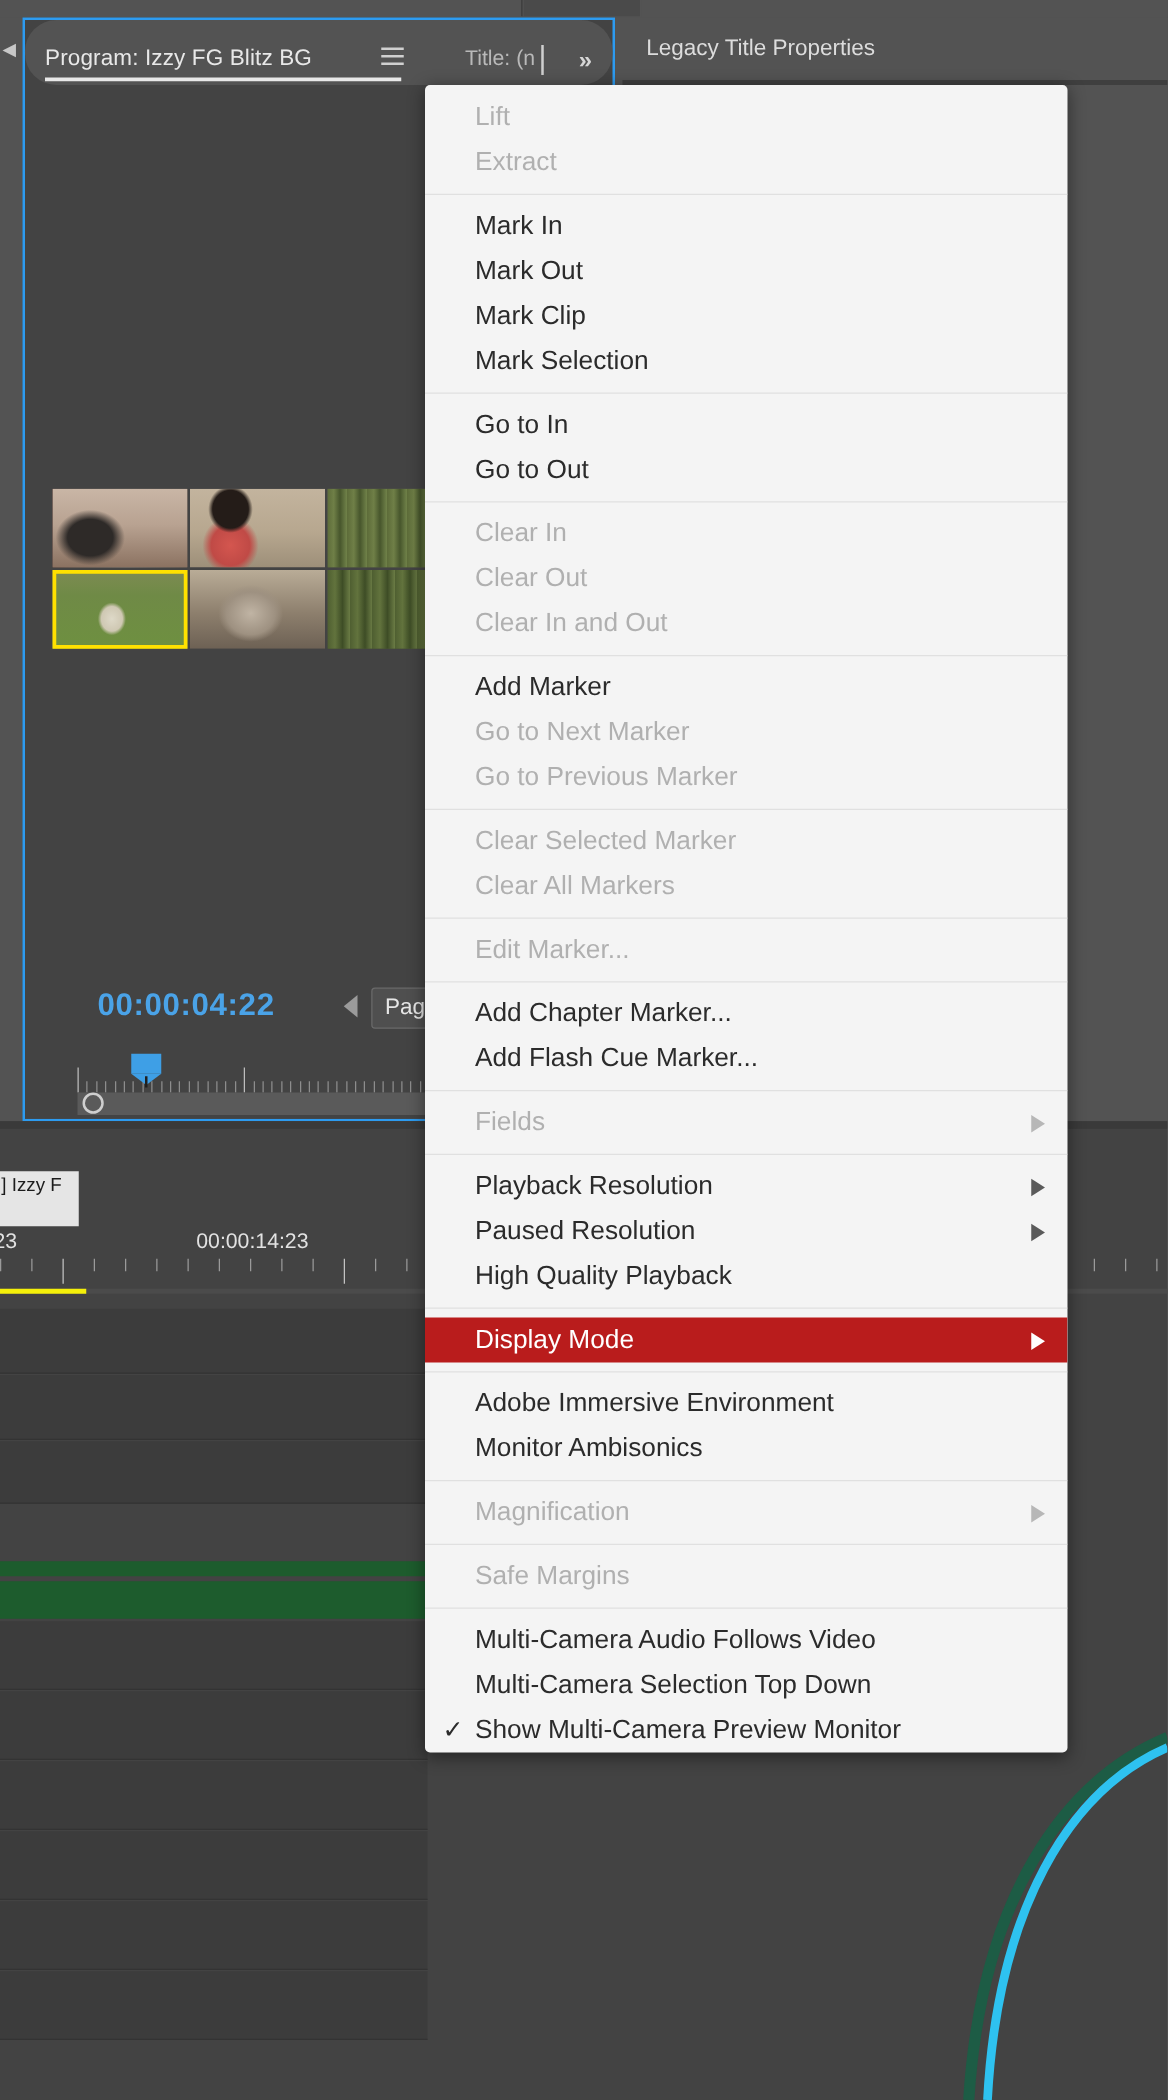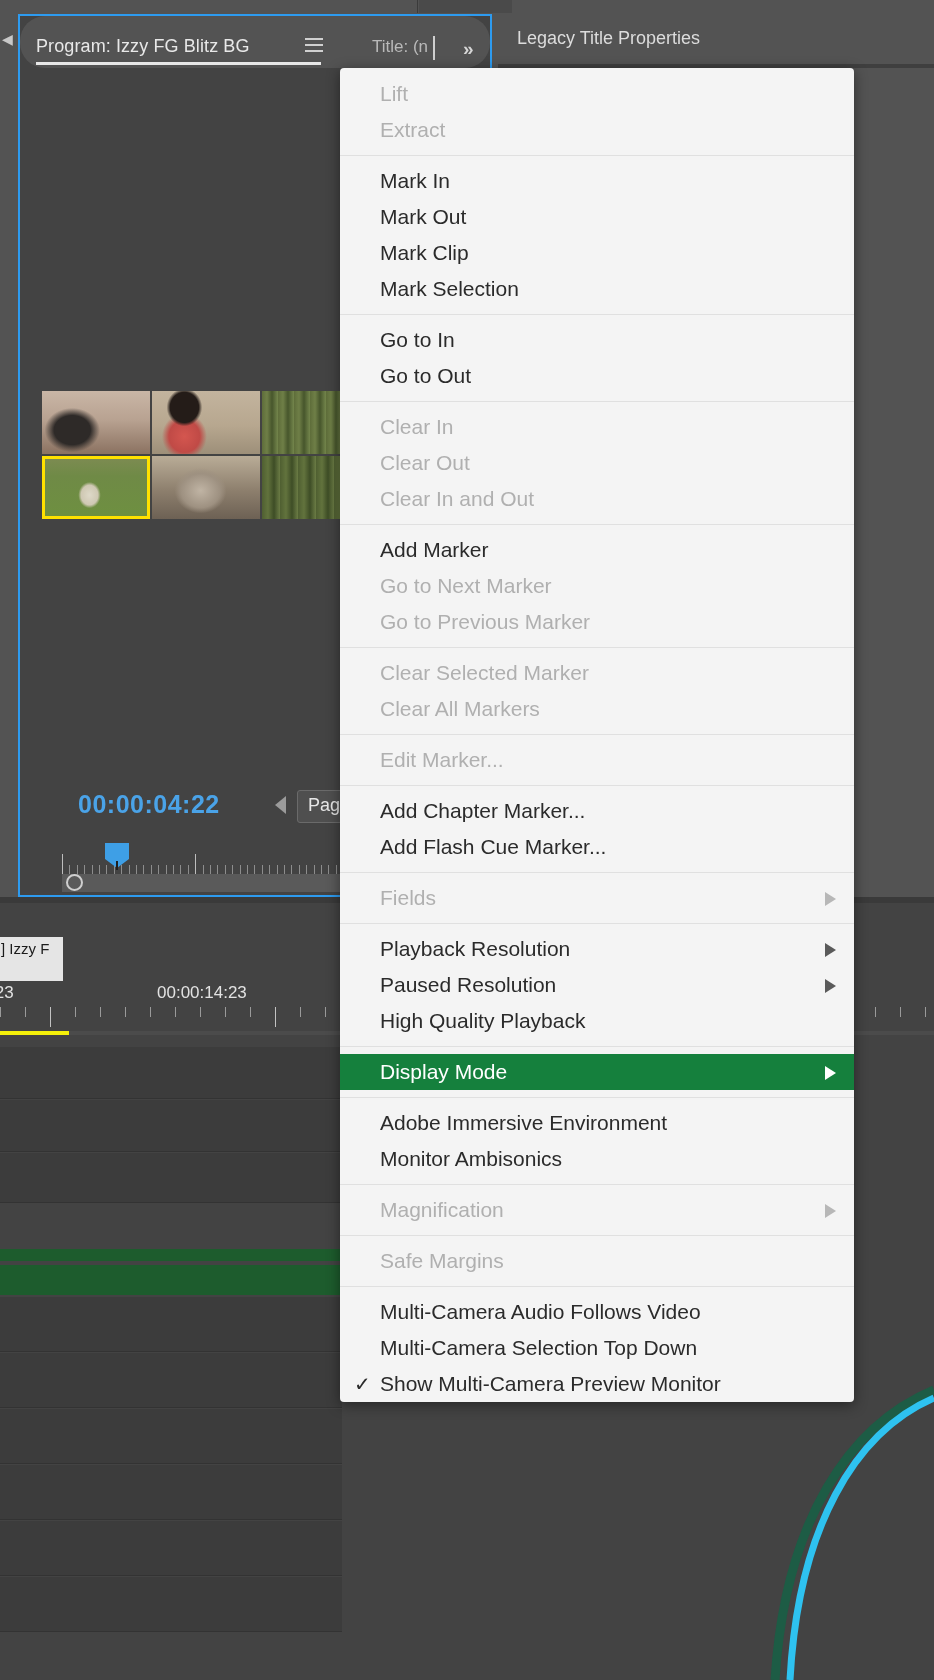--- a/index.html
+++ b/index.html
@@ -267,21 +267,21 @@
     color: #2b2b2b;
     overflow: hidden;
   }
   .mi {
     position: relative;
     height: 36px; line-height: 36px;
     padding-left: 40px; padding-right: 34px;
     white-space: nowrap;
   }
   .mi.disabled { color: #b0b0b0; }
-  .mi.highlight { background: #15803d; color: #ffffff; }
+  .mi.highlight { background: #b91c1c; color: #ffffff; }
   .mi .arrow {
     position: absolute; right: 18px; top: 12px;
     width: 0; height: 0;
     border-top: 7px solid transparent; border-bottom: 7px solid transparent;
     border-left: 11px solid #5a5a5a;
   }
   .mi.disabled .arrow { border-left-color: #b7b7b7; }
   .mi.highlight .arrow { border-left-color: #ffffff; }
   .mi .check {
     position: absolute; left: 14px; top: 0;

